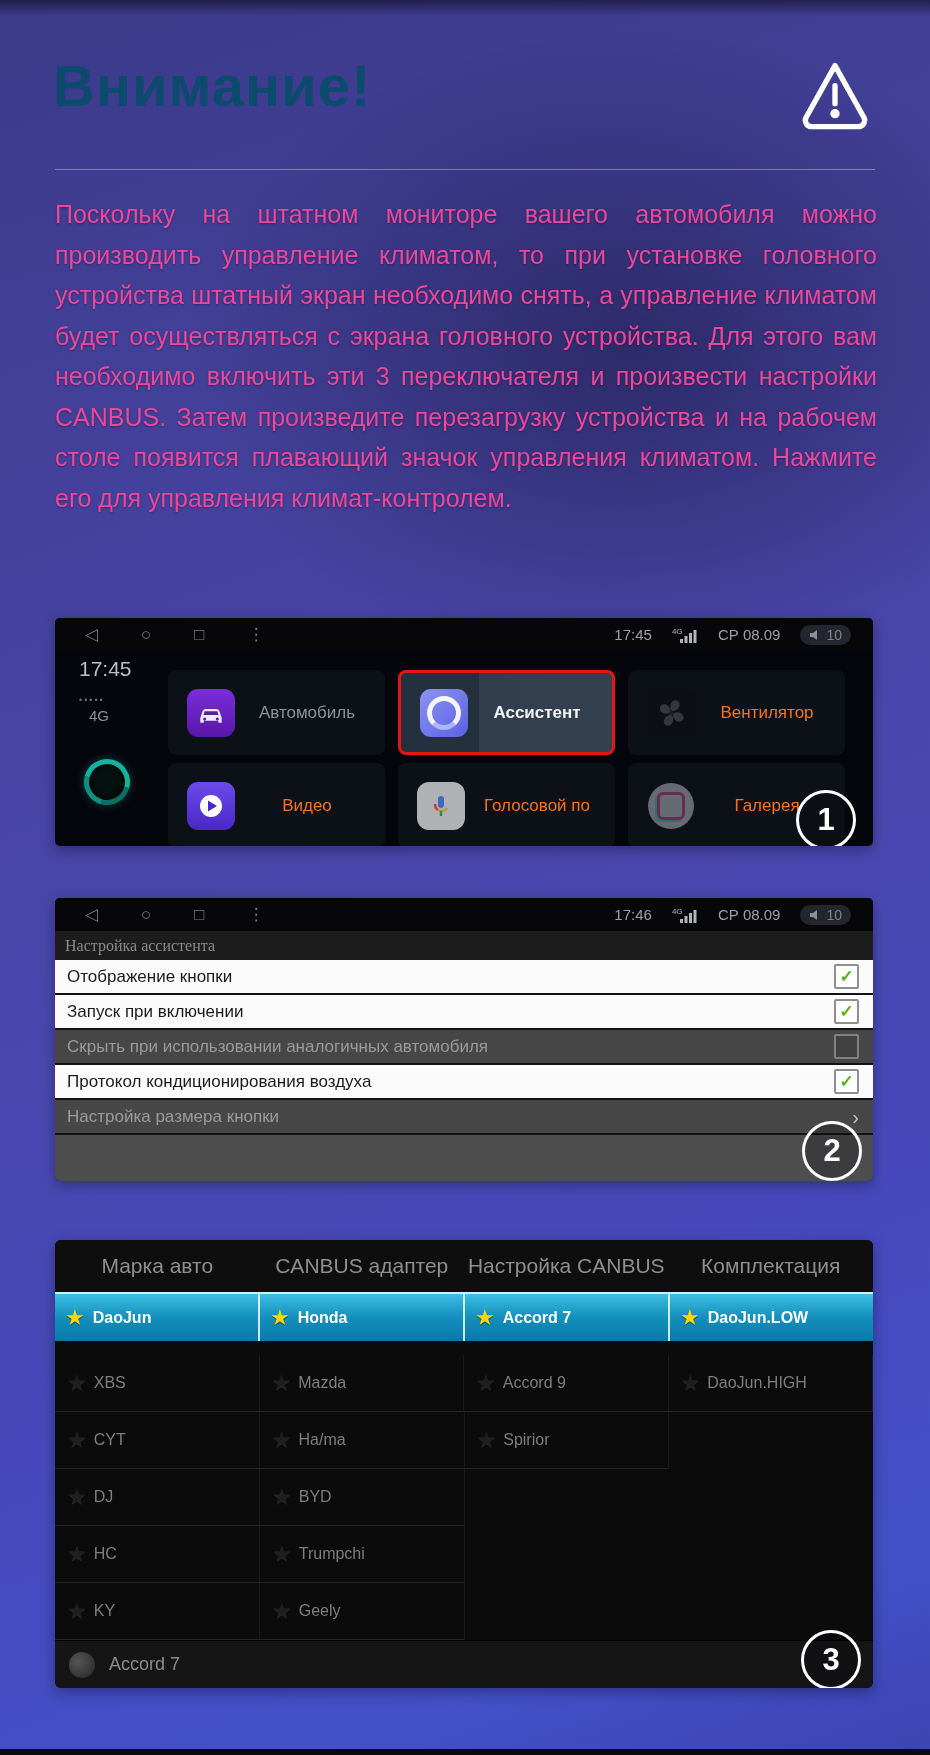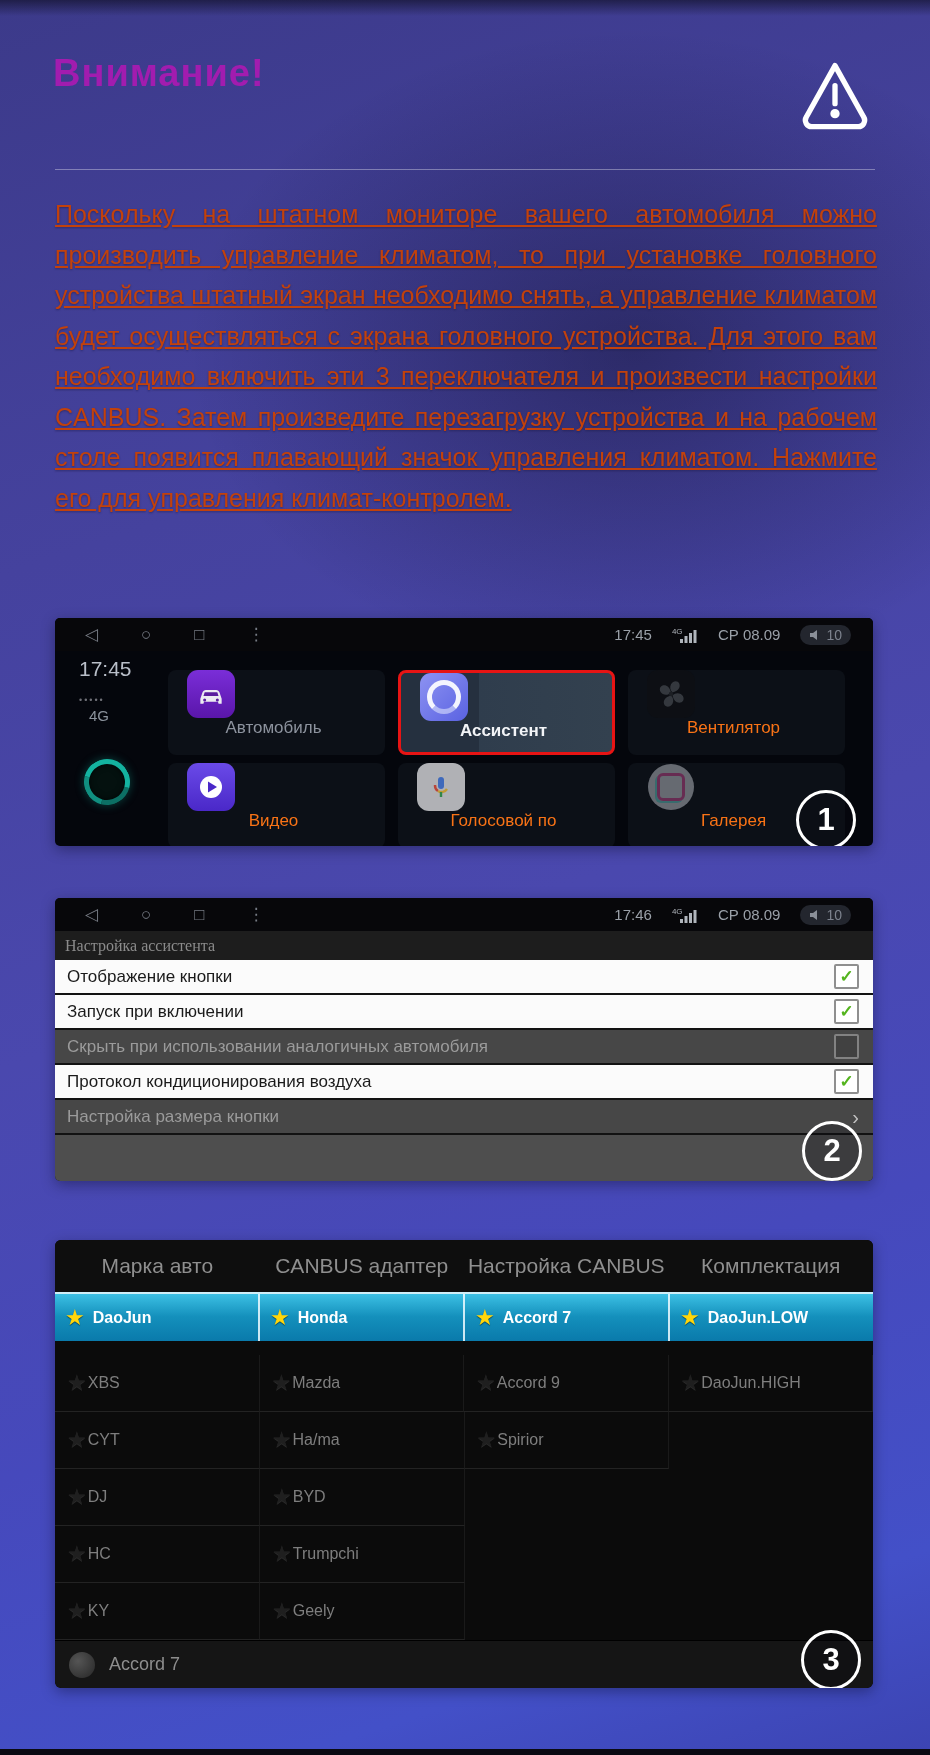--- a/index.html
+++ b/index.html
@@ -7,27 +7,27 @@
     width:930px;height:1755px;position:relative;overflow:hidden;
     font-family:"Liberation Sans",sans-serif;
     background:
       linear-gradient(180deg, rgba(8,8,20,.55) 0px, rgba(8,8,20,0) 16px),
       radial-gradient(ellipse 720px 520px at 68% 20%, rgba(5,5,18,.38), rgba(5,5,18,0) 62%),
       linear-gradient(162deg,#3c3a8a 0%,#45429e 28%,#4a48ae 52%,#4649bc 72%,#4350c8 90%,#3c44b2 100%);
   }
   .abs{position:absolute;}
 
   
-  .page-title{left:53px;top:52px;color:#a21caf;font-size:38px;font-weight:bold;letter-spacing:1px;}
+  .page-title{left:53px;top:52px;color:#0c4a6e;font-size:58px;font-weight:bold;letter-spacing:1px;}
   .warn-icon{left:795px;top:55px;width:80px;height:80px;}
   .rule{left:55px;top:169px;width:820px;height:1px;background:rgba(255,255,255,.35);}
 
   
-  .intro{left:55px;top:194px;width:822px;color:#c2410c;font-size:25px;line-height:40.5px;
-         text-align:justify;text-shadow:0 1px 2px rgba(20,20,60,.45);text-decoration:underline;}
+  .intro{left:55px;top:194px;width:822px;color:#ec4899;font-size:25px;line-height:40.5px;
+         text-align:justify;text-shadow:0 1px 2px rgba(20,20,60,.45);}
 
   
   .card{background:#04060c;border-radius:5px;overflow:hidden;box-shadow:0 4px 14px rgba(0,0,20,.35);}
   .badge{position:absolute;width:54px;height:54px;border:3px solid #fff;border-radius:50%;
          background:rgba(8,8,16,.25);color:#fff;font-size:31px;font-weight:bold;
          display:flex;align-items:center;justify-content:center;z-index:5;}
 
   
   .statusbar{height:33px;background:#07070a;display:flex;align-items:center;font-size:15px;color:#9aa0a8;}
   .nav-group{display:flex;align-items:center;gap:43px;padding-left:30px;color:#767b84;}
@@ -43,21 +43,21 @@
   .c1-body{position:relative;height:195px;}
   .c1-clock{position:absolute;left:24px;top:6px;color:#b9bfc9;font-size:21px;}
   .c1-dots{position:absolute;left:24px;top:44px;color:#6f7077;font-size:9px;letter-spacing:2px;}
   .c1-net{position:absolute;left:34px;top:56px;color:#8b929c;font-size:15px;}
   .c1-ring{position:absolute;left:29px;top:108px;width:36px;height:36px;border-radius:50%;
            border:5px solid #14b3a0;border-bottom-color:#0c6f64;border-left-color:#108f80;
            background:#04110f;transform:rotate(-30deg);
            box-shadow:0 0 10px rgba(20,180,160,.35), inset 0 0 6px rgba(0,0,0,.7);}
   .tiles{position:absolute;left:113px;top:19px;display:grid;
          grid-template-columns:repeat(3,217px);grid-auto-rows:85px;gap:8px 13px;}
-  .tile{background:#0c1017;border-radius:8px;display:flex;flex-direction:column;}
+  .tile{background:#0c1017;border-radius:8px;display:flex;align-items:center;}
   .tile-icon{width:48px;height:48px;border-radius:11px;margin-left:19px;flex:0 0 auto;
              display:flex;align-items:center;justify-content:center;}
   .tile-label{flex:1;text-align:center;font-size:17px;color:#f97316;padding-right:6px;
               white-space:nowrap;overflow:hidden;}
   .tile.t-car .tile-label{color:#8d939e;}
   .tile.selected{border:3px solid #e71414;border-radius:8px;
                  background:linear-gradient(90deg,#25303f 0%,#25303f 37%,#2f3d4d 37%,#33414f 100%);}
   .tile.selected .tile-label{color:#f2f4f7;font-weight:bold;}
   .icon-car{background:linear-gradient(180deg,#7a2ed8,#5a16aa);}
   .icon-assist{background:linear-gradient(135deg,#8d92f2,#5a62e2);}
@@ -94,21 +94,21 @@
   .cb-sel{height:47px;display:flex;border-top:2px solid #cfeef7;margin-bottom:14px;}
   .cb-sel .cell{width:25%;display:flex;align-items:center;
       background:linear-gradient(180deg,#3cc0e4 0%,#1490bc 48%,#0a7aab 100%);}
   .cb-sel .cell + .cell{border-left:2px solid rgba(240,250,255,.85);}
   .cb-sel .star{color:#ffd60a;font-size:22px;margin-left:10px;text-shadow:0 1px 1px rgba(0,0,0,.5);}
   .cb-sel .lbl{color:#fff;font-weight:bold;font-size:16px;margin-left:8px;}
   .cb-row{height:57px;display:flex;}
   .cb-row .cell{width:25%;display:flex;align-items:center;}
   .cb-row .cell.filled{border-bottom:1px solid #232323;border-right:1px solid #1a1a1a;}
   .cb-row .star{color:#1f1f1f;font-size:22px;margin-left:12px;text-shadow:0 1px 0 #2c2c2c;}
-  .cb-row .lbl{color:#7e7e7e;font-size:16px;margin-left:1px;}
+  .cb-row .lbl{color:#7e7e7e;font-size:16px;margin-left:7px;}
   .cb-foot{height:47px;background:#151515;border-top:1px solid #000;display:flex;align-items:center;
            border-radius:0 0 6px 6px;}
   .foot-ic{width:26px;height:26px;border-radius:50%;margin-left:14px;
            background:radial-gradient(circle at 35% 35%,#555,#262626);}
   .cb-foot .lbl{color:#8d8d8d;font-size:18px;margin-left:14px;}
 
   .bottom-strip{left:0;top:1749px;width:930px;height:6px;background:#0a0a12;}
 </style>
 </head>
 <body>

